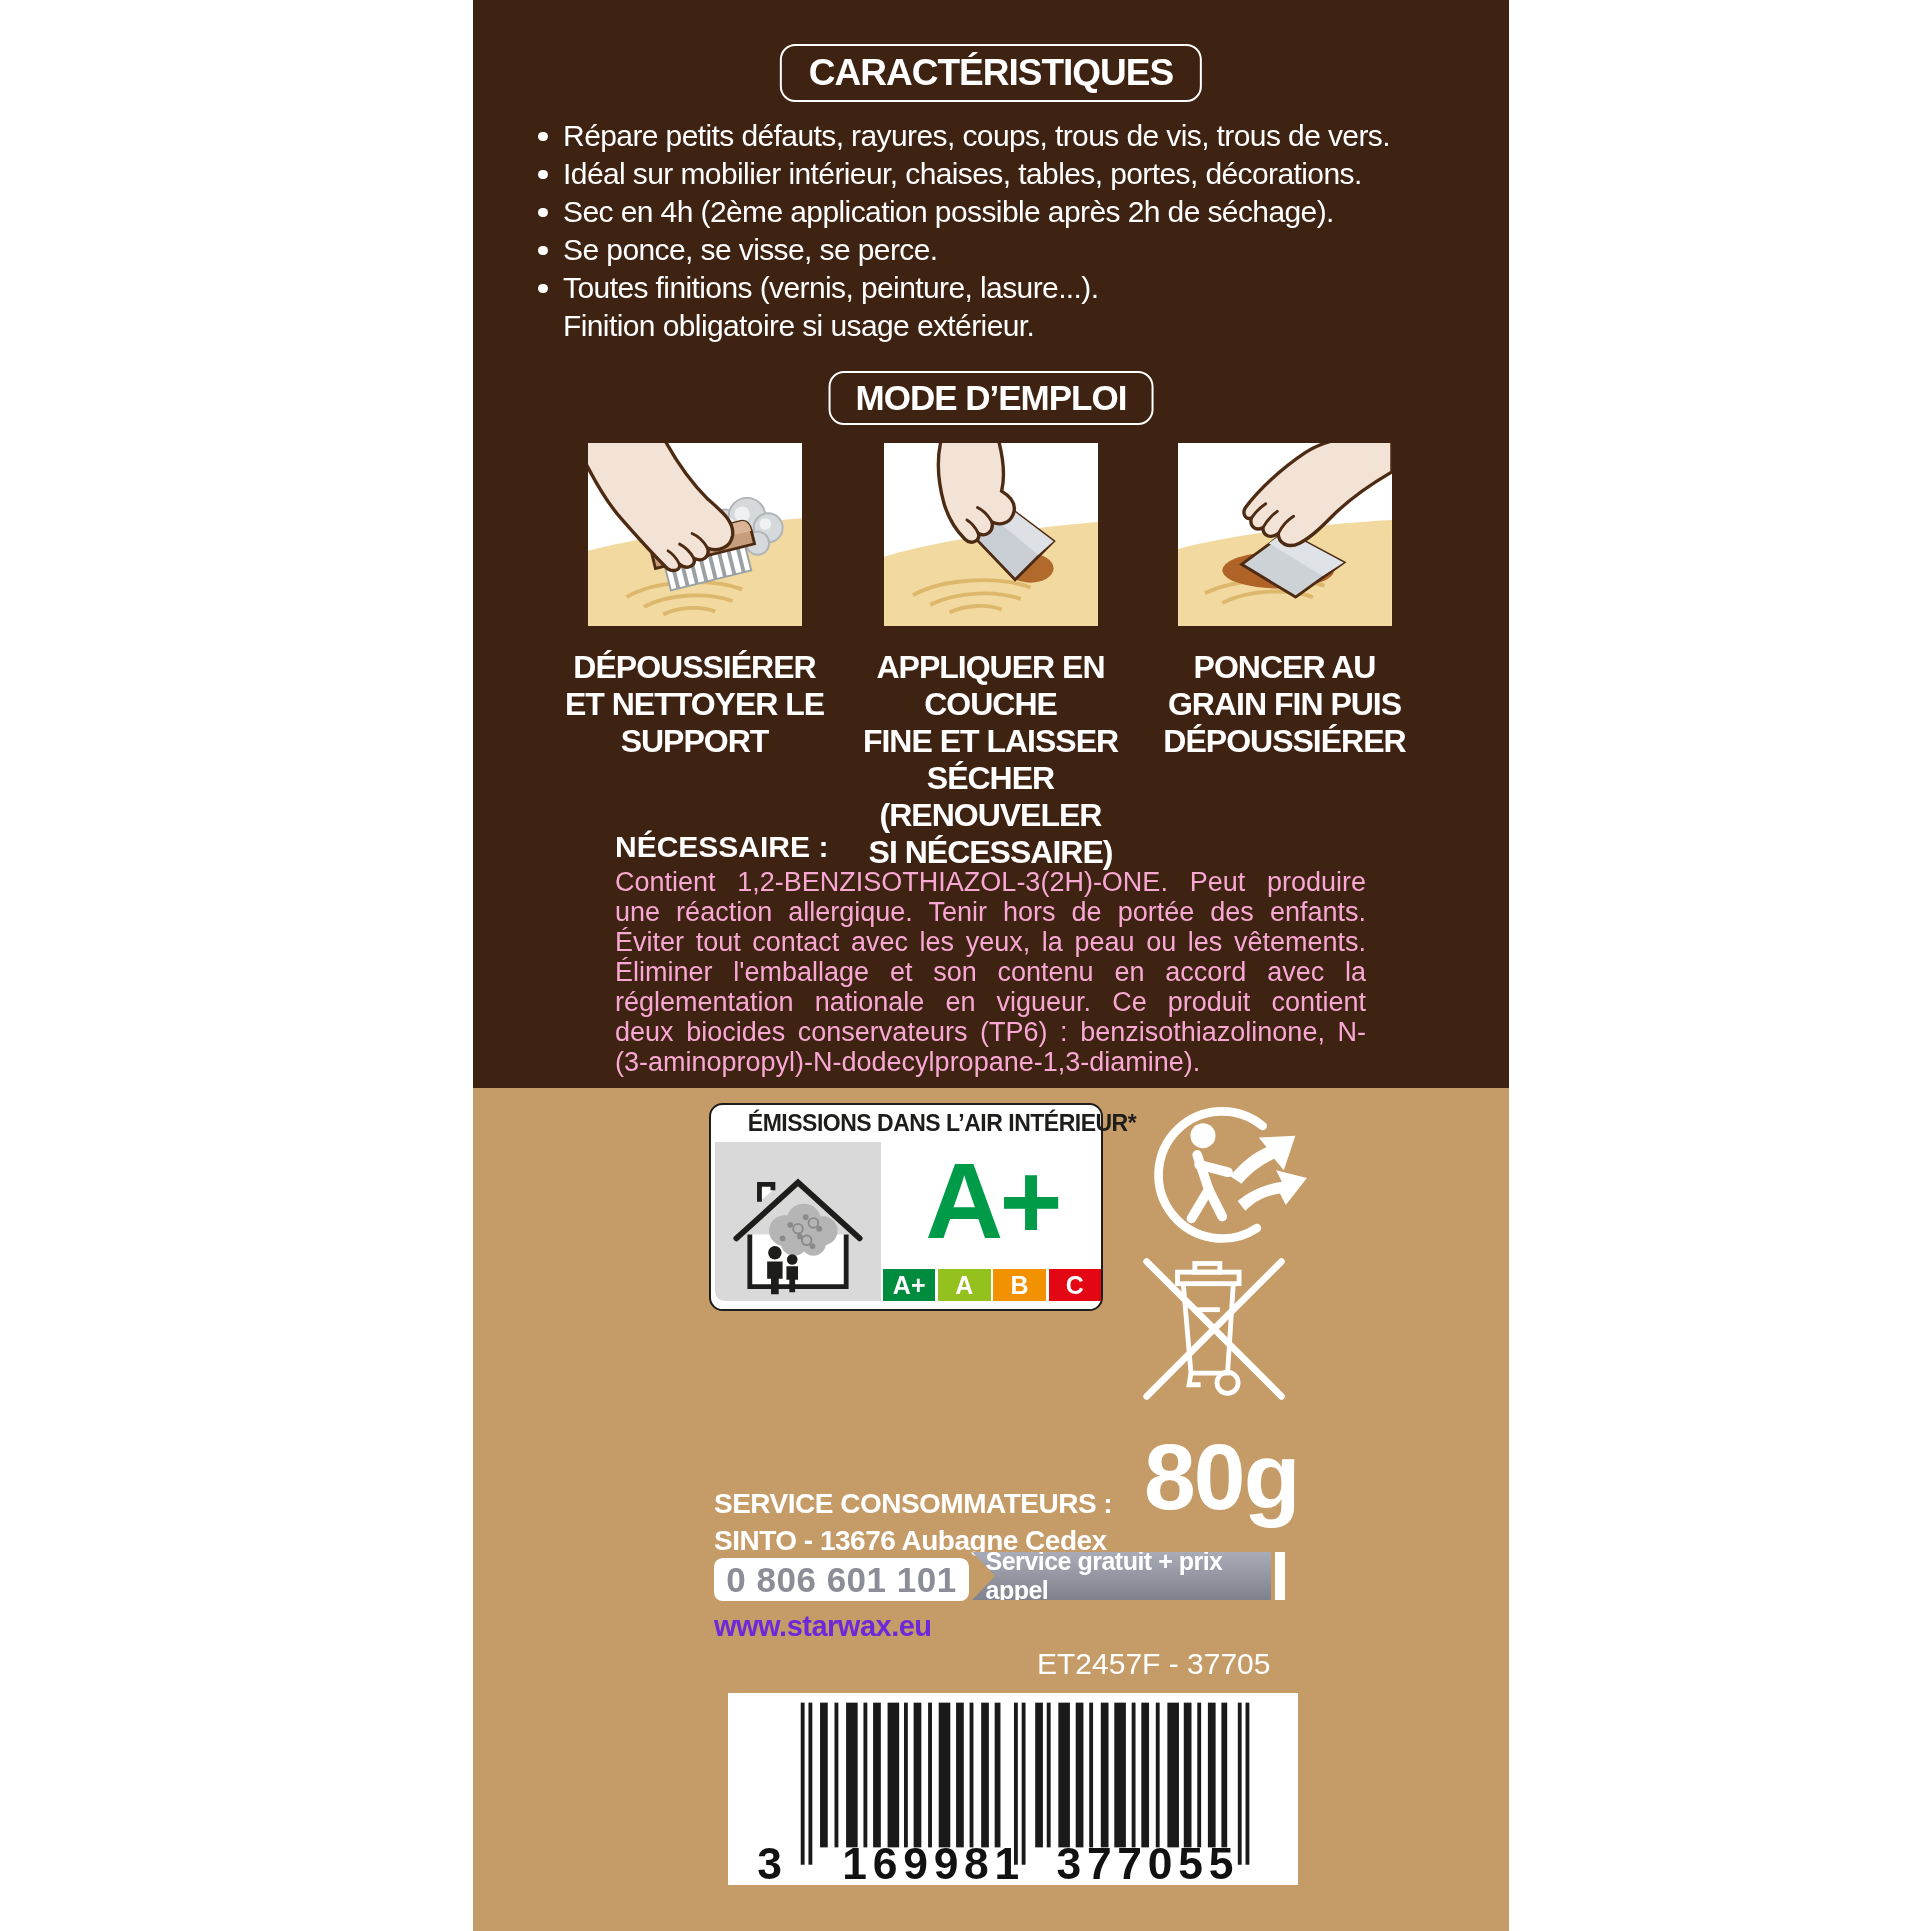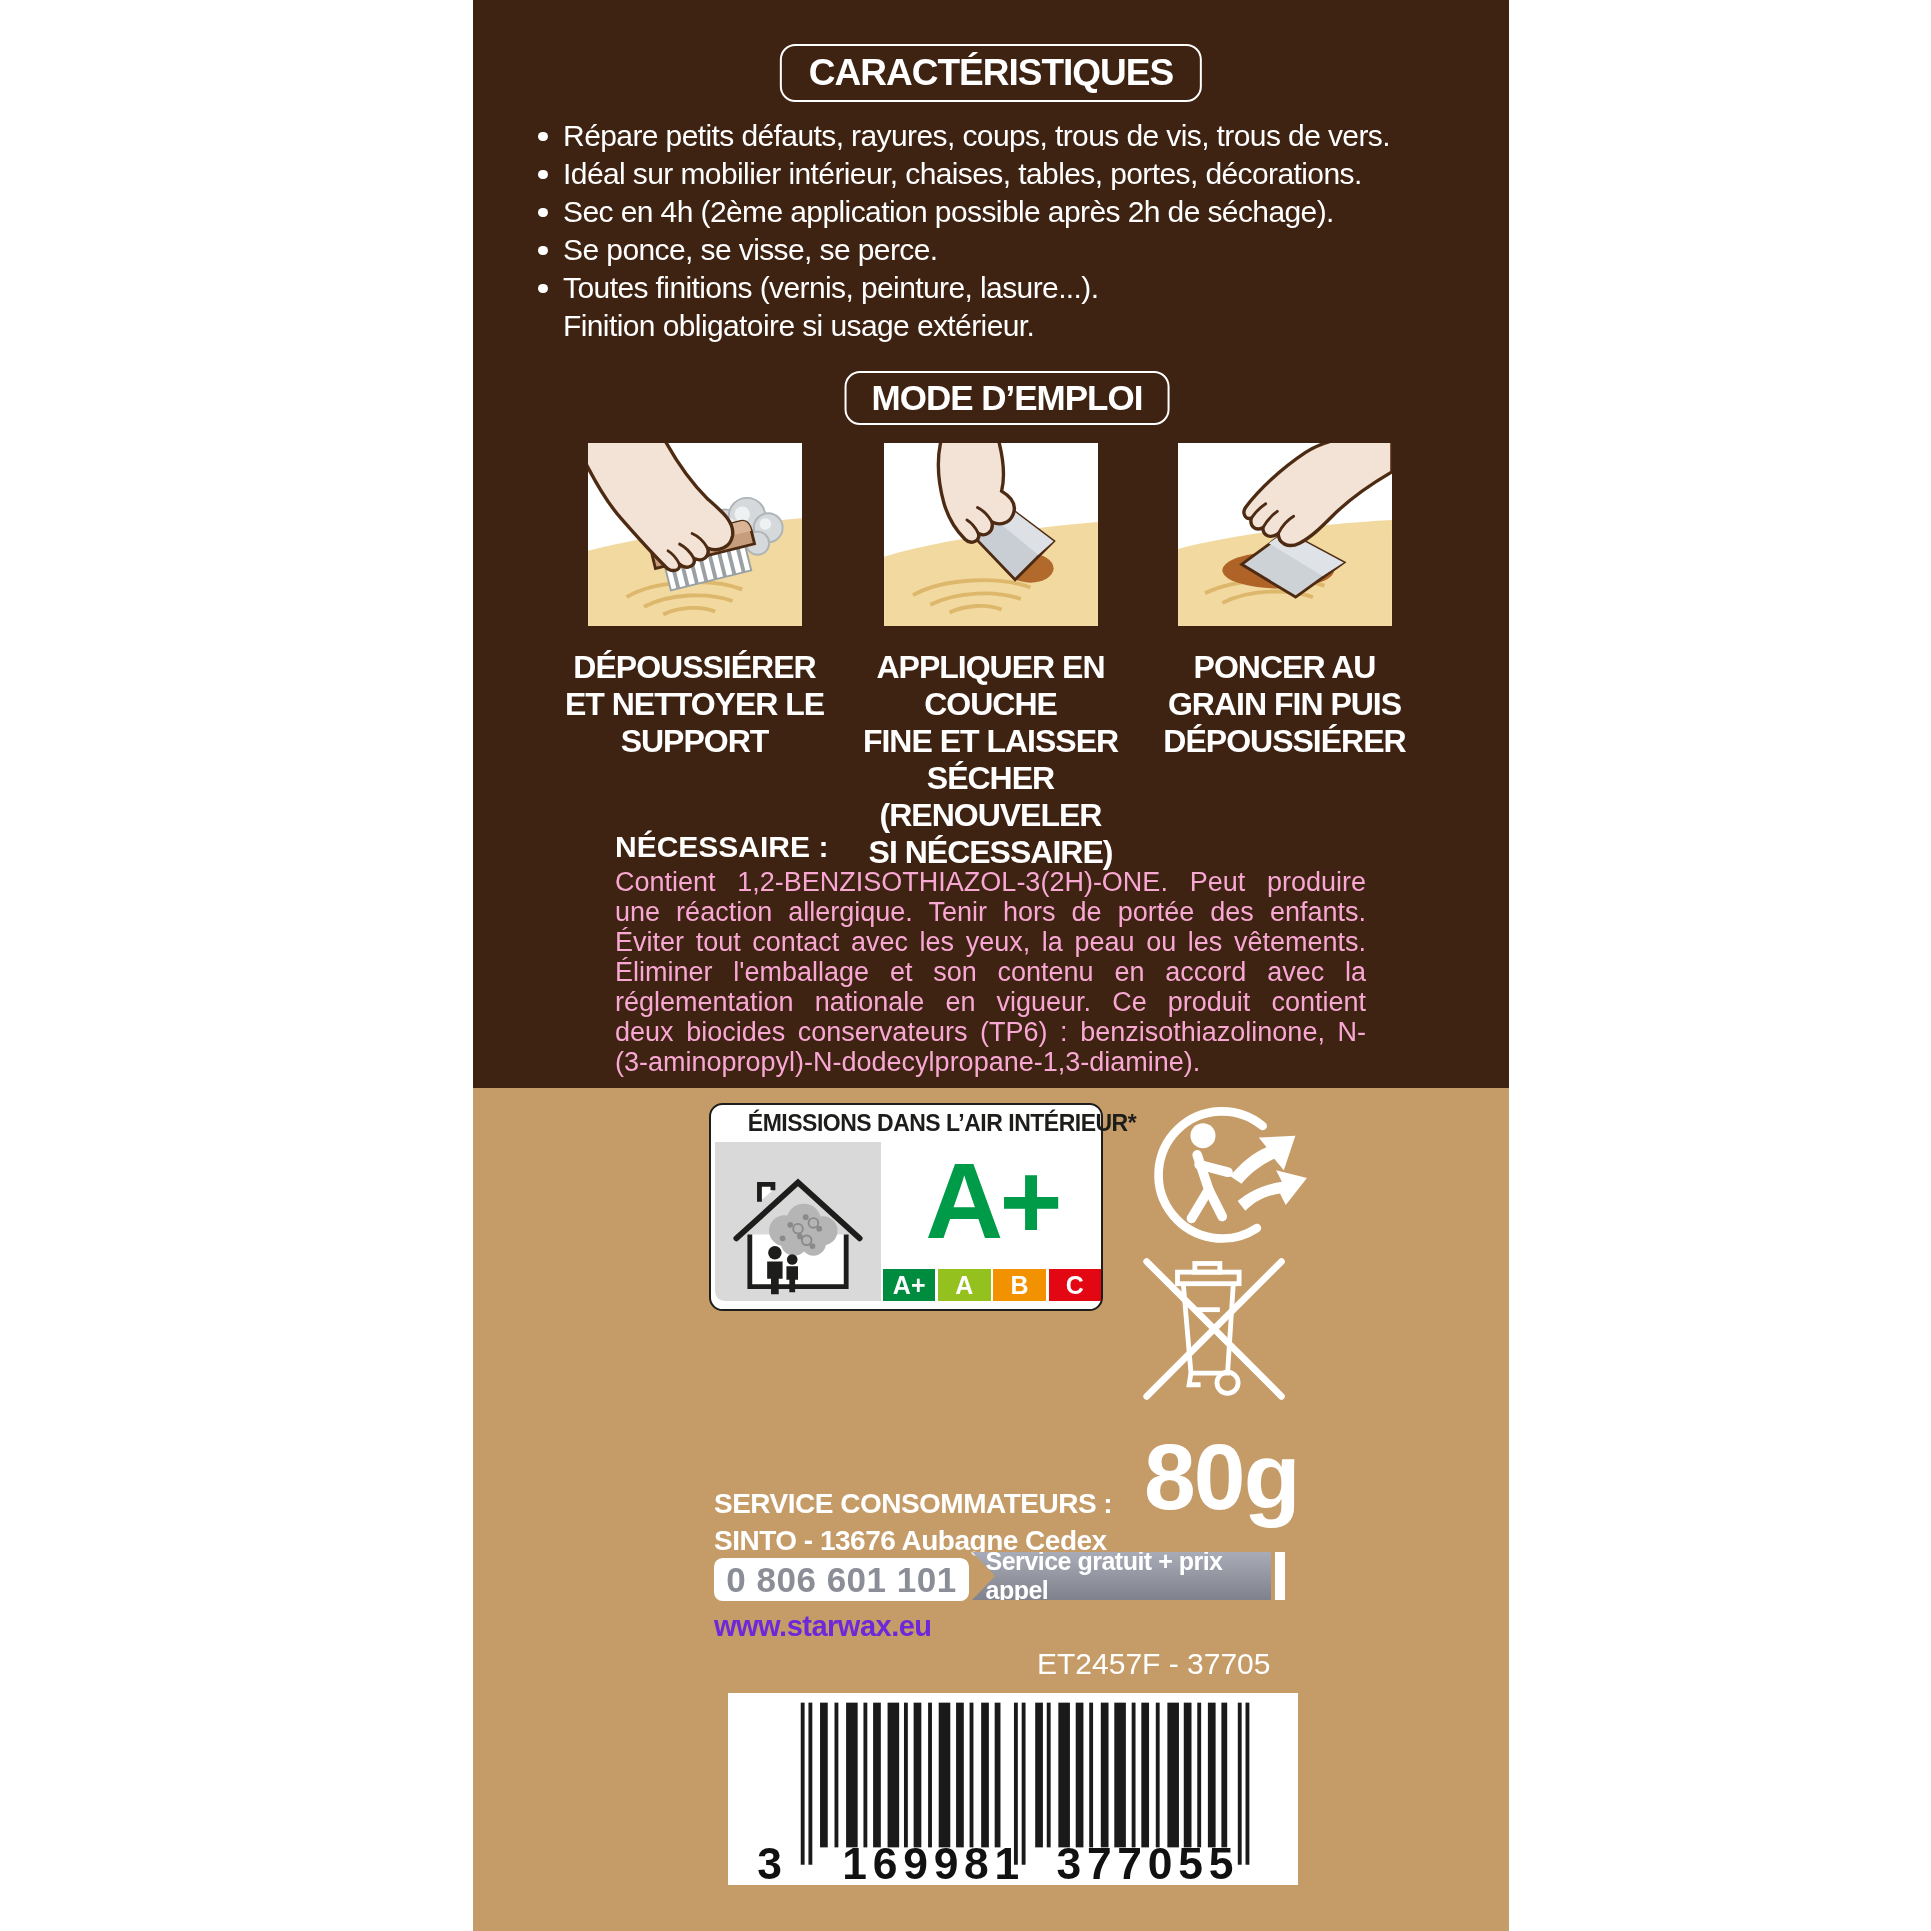--- a/index.html
+++ b/index.html
@@ -6,21 +6,21 @@
     font-family:"Liberation Sans", sans-serif;}
   .label{position:absolute;left:473px;top:0;width:1036px;height:1931px;overflow:hidden;}
   .section-brown{position:absolute;left:0;top:0;width:1036px;height:1088px;background:#3E2212;}
   .section-tan{position:absolute;left:0;top:1088px;width:1036px;height:843px;background:#C59C68;}
   .abs{position:absolute;}
 
   
   .badge{position:absolute;transform:translateX(-50%);border:2.9px solid #ffffff;border-radius:15.4px;
     color:#ffffff;font-weight:bold;letter-spacing:-1px;text-align:center;white-space:nowrap;}
   .badge-1{left:518px;top:44px;font-size:37px;padding:5.8px 27px;}
-  .badge-2{left:518px;top:371px;font-size:35px;padding:4.8px 25px;margin-left:16px;}
+  .badge-2{left:518px;top:371px;font-size:35px;padding:4.8px 25px;}
 
   
   .bullets{position:absolute;left:65px;top:108px;width:927px;color:#ffffff;margin-top:9px;}
   .bullet-row{display:flex;align-items:flex-start;line-height:38px;font-size:30px;letter-spacing:-0.6px;}
   .dot{flex:0 0 9.7px;width:9.7px;height:9.7px;border-radius:50%;background:#ffffff;margin:14.5px 15.4px 0 0;}
   .no-dot{margin-left:25px;}
 
   
   .step-box{position:absolute;top:443px;width:214px;height:183px;background:#ffffff;}
   .step-caption{position:absolute;top:649px;width:299px;color:#ffffff;font-weight:bold;

